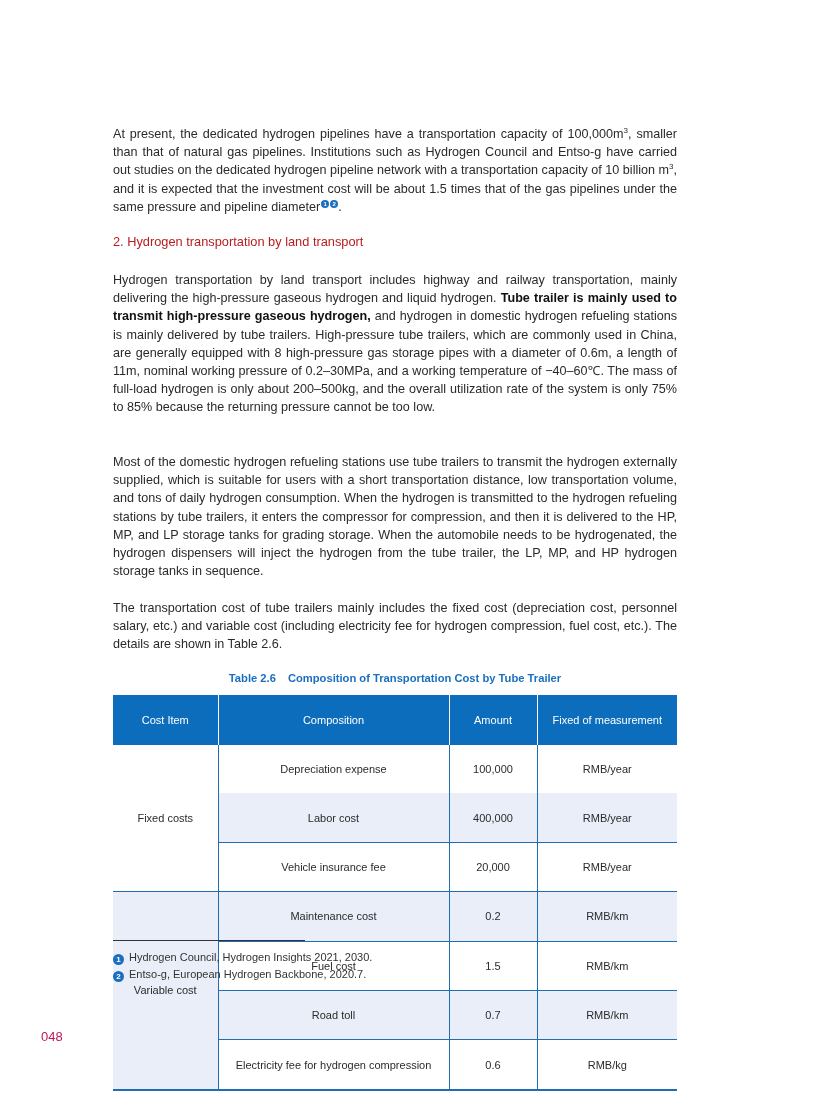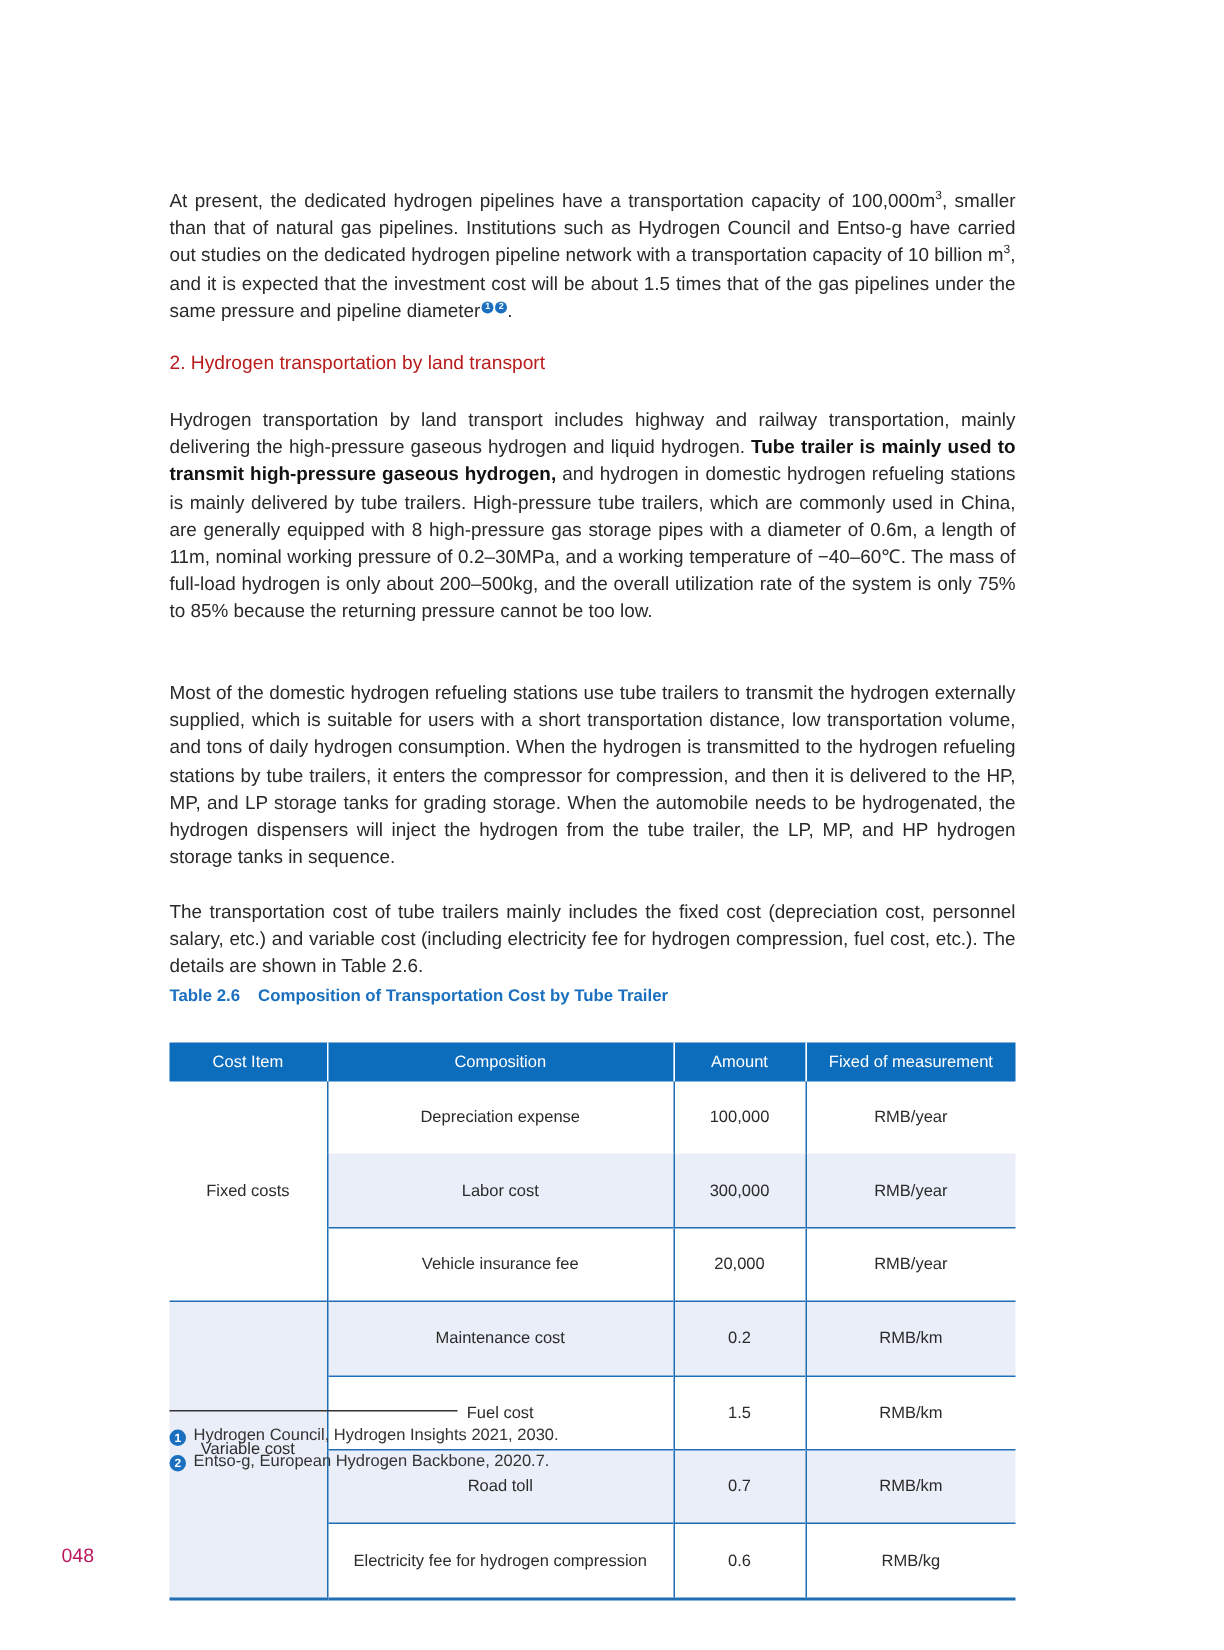--- a/index.html
+++ b/index.html
@@ -6,27 +6,27 @@
   body { width: 816px; height: 1100px; position: relative; overflow: hidden;
          font-family: "Liberation Sans", sans-serif; color: #2b2b2b; }
   .para { position: absolute; left: 113px; width: 564px; font-size: 12.6px;
           line-height: 18.2px; text-align: justify; margin: 0; color: #2a2a2a; }
   .para b { font-weight: bold; color: #111; }
   .heading { position: absolute; left: 113px; top: 234px; font-size: 12.8px; margin: 0; color: #b91c1c; }
   sup.m3 { font-size: 8px; vertical-align: super; line-height: 0; }
   .fnref { display: inline-block; width: 8px; height: 8px; border-radius: 50%;
            background: #1a6fbf; color: #fff; font-size: 6px; line-height: 8px;
            text-align: center; vertical-align: super; font-weight: bold; margin-left: 1px; }
-  .table-title { position: absolute; left: 113px; width: 564px; top: 658px; 
+  .table-title { position: absolute; left: 113px; width: 564px; top: 672px; text-align: center;
                  font-size: 11.2px; font-weight: bold; color: #1a6fbf; margin: 0; }
   .table-title .num { margin-right: 12px; }
   table.cost { position: absolute; left: 113px; top: 695px; width: 564px;
                border-collapse: collapse; font-size: 11px; color: #2b2b2b; }
   table.cost th { background: #0c6dbd; color: #ffffff; font-weight: normal; height: 26px;
-                  border-left: 1px solid #ffffff; padding: 0; }
+                  border-left: 1px solid #ffffff; padding: 12px; }
   table.cost th:first-child { border-left: none; }
   table.cost td { height: 24.4px; text-align: center; padding: 12px;
                   border-top: 1px solid #1f6db3; border-left: 1px solid #1f6db3; }
   table.cost td.first { border-left: none; }
   table.cost tr.shade td.s { background: #e9eef8; }
   table.cost td.shadecell { background: #e9eef8; }
   table.cost tr.group-start td { border-top: 1.5px solid #1f6db3; }
   table.cost tr:nth-child(2) td { border-top: none; }
   table.cost tbody tr:last-child td { border-bottom: 2.5px solid #1f6db3; }
   table.cost tbody tr td[rowspan="4"] { border-bottom: 2.5px solid #1f6db3; }
@@ -71,21 +71,21 @@
   </thead>
   <tbody>
     <tr>
       <td class="first" rowspan="3" style="border-top:none;">Fixed costs</td>
       <td style="border-top:none;">Depreciation expense</td>
       <td style="border-top:none;">100,000</td>
       <td style="border-top:none;">RMB/year</td>
     </tr>
     <tr class="shade">
       <td class="s">Labor cost</td>
-      <td class="s">300,000</td>
+      <td class="s">400,000</td>
       <td class="s">RMB/year</td>
     </tr>
     <tr>
       <td>Vehicle insurance fee</td>
       <td>20,000</td>
       <td>RMB/year</td>
     </tr>
     <tr class="shade group-start">
       <td class="first shadecell" rowspan="4">Variable cost</td>
       <td class="s">Maintenance cost</td>

